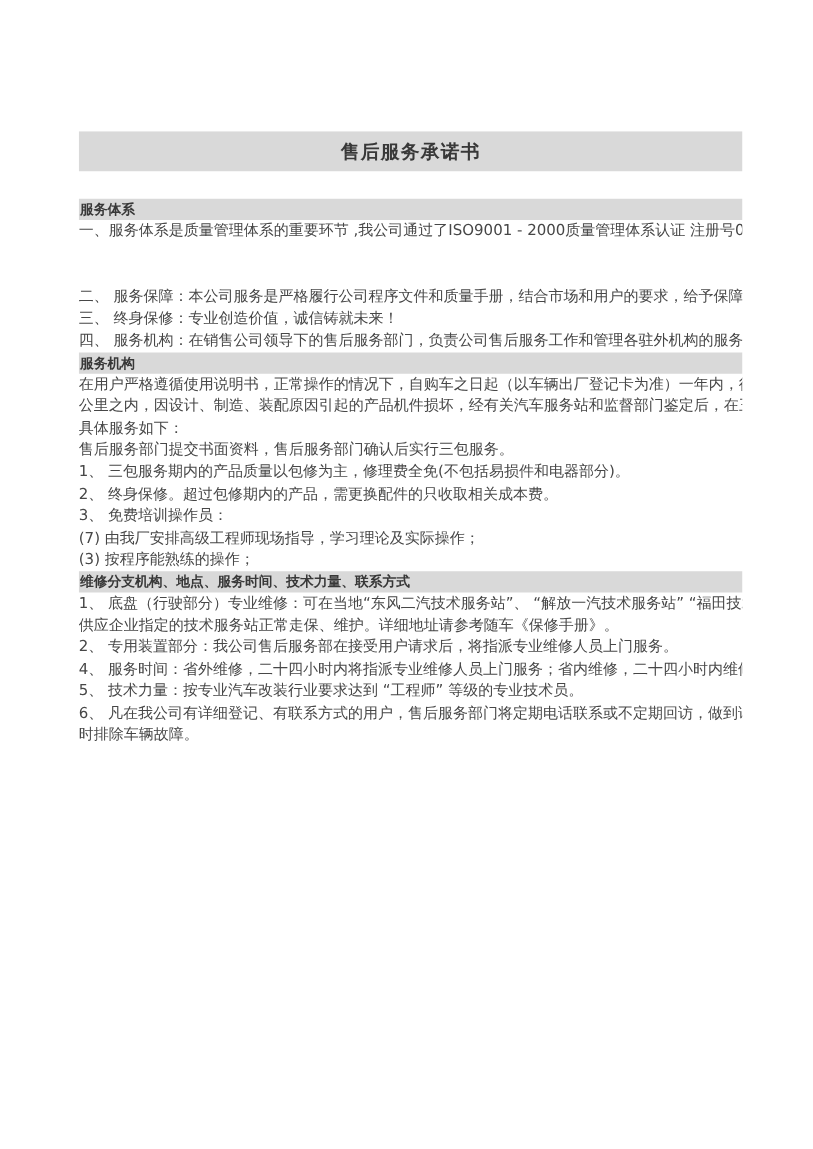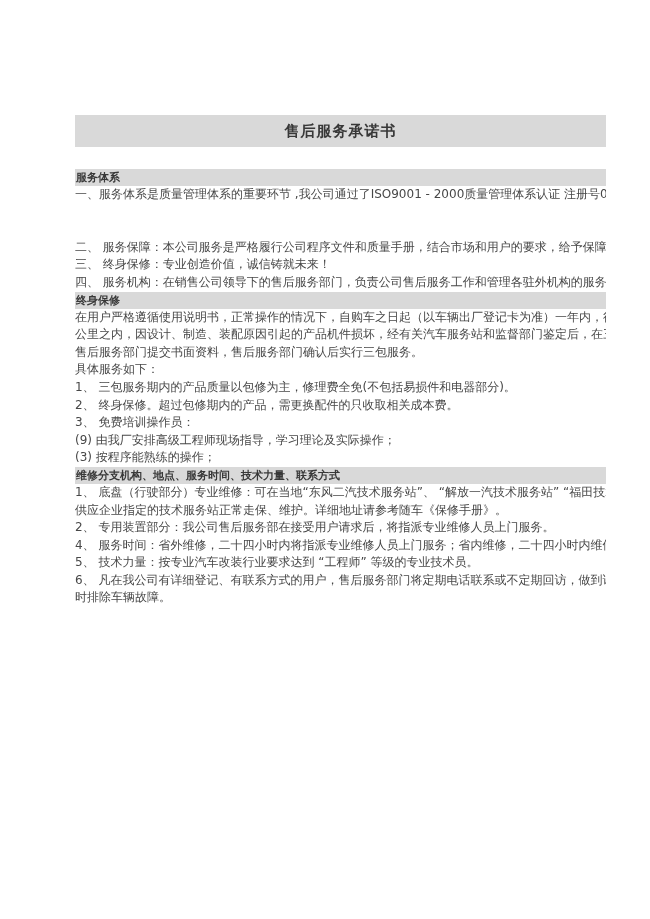--- a/index.html
+++ b/index.html
@@ -13,23 +13,22 @@
   body{
     width:650px;height:919px;
     font-family:"DejaVu Sans","Liberation Sans",sans-serif;
     position:relative;overflow:hidden;
   }
   .page{
     position:absolute;left:0;top:0;width:650px;height:919px;
     background:var(--page-bg);
   }
   .content{
-    position:absolute;left:63px;top:115px;width:531px;
+    position:absolute;left:63px;top:105px;width:531px;
     overflow:hidden;
-    margin-left:12px;
   }
   .title-bar{
     width:531px;height:32px;line-height:32px;
     background:var(--bar-color);
     text-align:center;
     font-size:15px;font-weight:bold;color:var(--header-color);
     letter-spacing:1px;
     margin-bottom:22px;
   }
   .section-bar{
@@ -65,31 +64,31 @@
             <div class="line empty"></div>
             <div class="line empty"></div>
             <div class="line">二、 服务保障：本公司服务是严格履行公司程序文件和质量手册，结合市场和用户的要求，给予保障。</div>
             <div class="line">三、 终身保修：专业创造价值，诚信铸就未来！</div>
             <div class="line">四、 服务机构：在销售公司领导下的售后服务部门，负责公司售后服务工作和管理各驻外机构的服务工作。</div>
           </div>
   </section>
 
   <section class="section">
     <div class="section-bar">
-      <span>终身保修</span>
+      <span>服务机构</span>
     </div>
     <div class="section-lines">
             <div class="line">在用户严格遵循使用说明书，正常操作的情况下，自购车之日起（以车辆出厂登记卡为准）一年内，行驶里程不超过 25000</div>
             <div class="line">公里之内，因设计、制造、装配原因引起的产品机件损坏，经有关汽车服务站和监督部门鉴定后，在三个工作日内向我公司</div>
+            <div class="line">具体服务如下：</div>
             <div class="line">售后服务部门提交书面资料，售后服务部门确认后实行三包服务。</div>
-            <div class="line">具体服务如下：</div>
             <div class="line">1、 三包服务期内的产品质量以包修为主，修理费全免(不包括易损件和电器部分)。</div>
             <div class="line">2、 终身保修。超过包修期内的产品，需更换配件的只收取相关成本费。</div>
             <div class="line">3、 免费培训操作员：</div>
-            <div class="line">(9) 由我厂安排高级工程师现场指导，学习理论及实际操作；</div>
+            <div class="line">(7) 由我厂安排高级工程师现场指导，学习理论及实际操作；</div>
             <div class="line">(3) 按程序能熟练的操作；</div>
           </div>
   </section>
 
   <section class="section">
     <div class="section-bar">
       <span>维修分支机构、地点、服务时间、技术力量、联系方式</span>
     </div>
     <div class="section-lines">
             <div class="line">1、 底盘（行驶部分）专业维修：可在当地“东风二汽技术服务站”、 “解放一汽技术服务站” “福田技术服务站” 等底盘</div>

